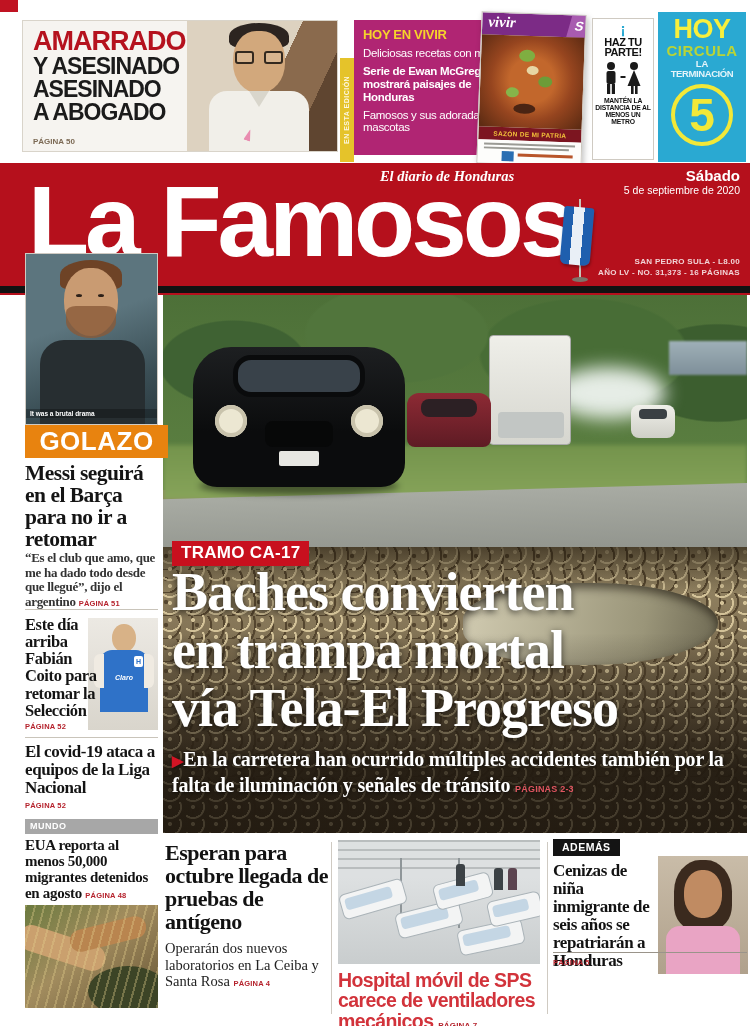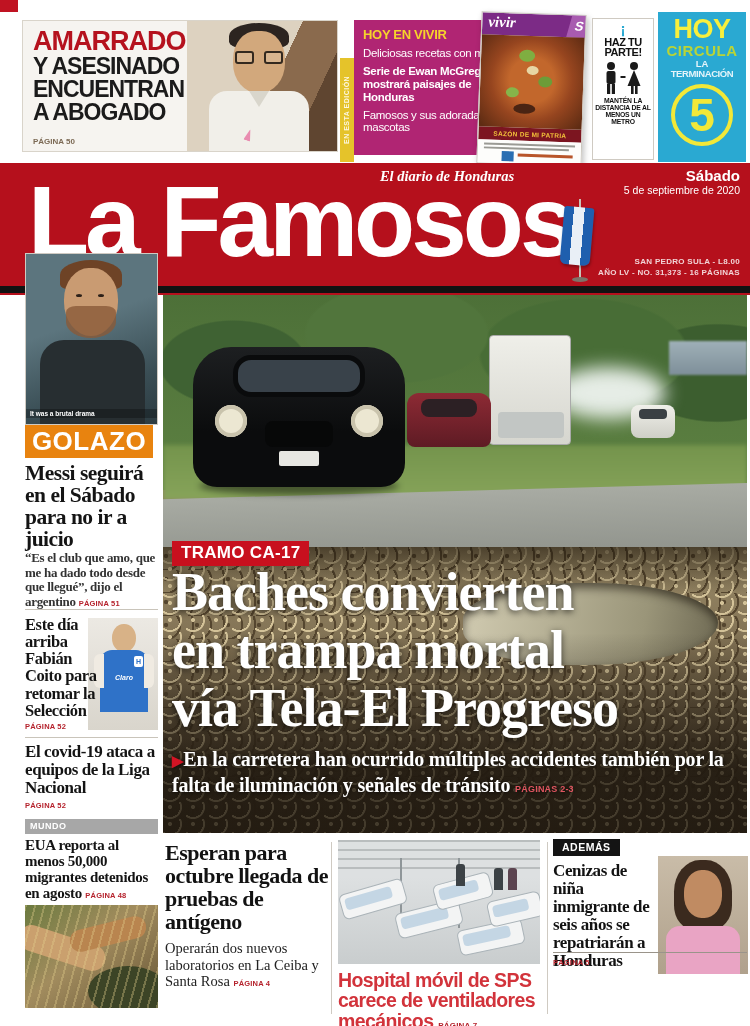--- a/index.html
+++ b/index.html
@@ -81,21 +81,21 @@
 
   
   .messi-photo { position:absolute; left:25px; top:253px; width:133px; height:172px; background:linear-gradient(160deg,#5c757e 0 40%,#3a4e55 75%,#2c3b41); border:1px solid #cfcac2; z-index:5; overflow:hidden; }
   .ms-hair { position:absolute; left:34px; top:6px; width:62px; height:30px; background:#6e4326; border-radius:50% 50% 20% 20%; }
   .ms-face { position:absolute; left:38px; top:14px; width:54px; height:68px; background:#c99b72; border-radius:46% 46% 50% 50%; }
   .ms-beard { position:absolute; left:40px; top:52px; width:50px; height:32px; background:#8a5a38; border-radius:20% 20% 50% 50%; opacity:.8; }
   .ms-eye1,.ms-eye2 { position:absolute; top:40px; width:6px; height:3px; background:#2c2018; border-radius:50%; }
   .ms-eye1{ left:50px;} .ms-eye2{ left:72px;}
   .ms-shirt { position:absolute; left:14px; top:86px; width:105px; height:86px; background:#272e31; border-radius:24px 24px 0 0; }
   .ms-caption { position:absolute; left:0; bottom:6px; width:100%; padding:1px 4px; background:rgba(0,0,0,.28); color:#fff; font-size:6.5px; font-weight:bold; }
-  .golazo-banner { position:absolute; left:25px; top:425px; width:128px; height:33px; background:#e8830f; color:#fff; font-weight:bold; font-size:26px; text-align:center; line-height:33px; letter-spacing:.5px; z-index:5; }
+  .golazo-banner { position:absolute; left:25px; top:425px; width:143px; height:33px; background:#e8830f; color:#fff; font-weight:bold; font-size:26px; text-align:center; line-height:33px; letter-spacing:.5px; z-index:5; }
   .messi-headline { position:absolute; left:25px; top:463px; width:134px; font-family:"Liberation Serif", serif; font-weight:bold; font-size:21.5px; line-height:1.02; color:#141414; letter-spacing:-.5px; }
   .messi-quote { position:absolute; left:25px; top:551px; width:134px; font-family:"Liberation Serif", serif; font-weight:bold; font-size:13px; line-height:1.12; color:#333; letter-spacing:-.3px; }
   .pref { font-family:"Liberation Sans", sans-serif; font-weight:bold; font-size:7.5px; color:#b5222c; letter-spacing:.2px;text-align:right; }
   .div-h { position:absolute; background:#c9c4ba; height:1px; }
   .dv1 { left:25px; top:609px; width:133px; }
   .coito-headline { position:absolute; left:25px; top:616px; width:80px; font-family:"Liberation Serif", serif; font-weight:bold; font-size:16.5px; line-height:1.04; color:#141414; letter-spacing:-.4px; z-index:3; }
   .coito-pref { position:absolute; left:25px; top:722px; z-index:3; }
   .coito-photo { position:absolute; left:88px; top:618px; width:70px; height:112px; background:linear-gradient(#ece9e3,#d9d5cc); overflow:hidden; z-index:2; }
   .co-head { position:absolute; left:24px; top:6px; width:24px; height:28px; background:#d8b287; border-radius:48%; }
   .co-vest { position:absolute; left:12px; top:32px; width:48px; height:62px; background:#2f72c8; border-radius:12px 12px 0 0; }
@@ -191,21 +191,21 @@
 <body>
 
 <div class="page">
 
   <div class="corner-mark"></div>
 
   <div class="lawyer-box">
     <div class="lawyer-text">
       <div class="lawyer-kicker">AMARRADO</div>
       <span class="lawyer-line">Y ASESINADO</span>
-      <span class="lawyer-line">ENCUENTRAN</span>
+      <span class="lawyer-line">ASESINADO</span>
       <span class="lawyer-line">A ABOGADO</span>
     </div>
     <div class="lawyer-pref">PÁGINA 50</div>
     <div class="lawyer-photo">
       <i class="lw-hair"></i>
       <i class="lw-head"></i>
       <span class="lw-glasses">
           <i></i>
           <i></i>
         </span>
@@ -296,21 +296,21 @@
   <div class="messi-photo">
     <i class="ms-hair"></i>
       <i class="ms-face"></i>
       <i class="ms-beard"></i>
     <i class="ms-eye1"></i>
       <i class="ms-eye2"></i>
       <i class="ms-shirt"></i>
     <div class="ms-caption">It was a brutal drama</div>
   </div>
   <div class="golazo-banner">GOLAZO</div>
-  <div class="messi-headline">Messi seguirá en el Sábado para no ir a juicio</div>
+  <div class="messi-headline">Messi seguirá en el Barça para no ir a retomar</div>
   <p class="messi-quote"><span>“Es el club que amo, que me ha dado todo desde que llegué”, dijo el argentino </span><span class="pref">PÁGINA 51</span></p>
 
   <div class="div-h dv1"></div>
 
   <div class="coito-photo">
     <i class="co-head"></i>
       <i class="co-vest"></i>
       <i class="co-sleeve1"></i>
       <i class="co-sleeve2"></i>
     <span class="co-crest">H</span>

